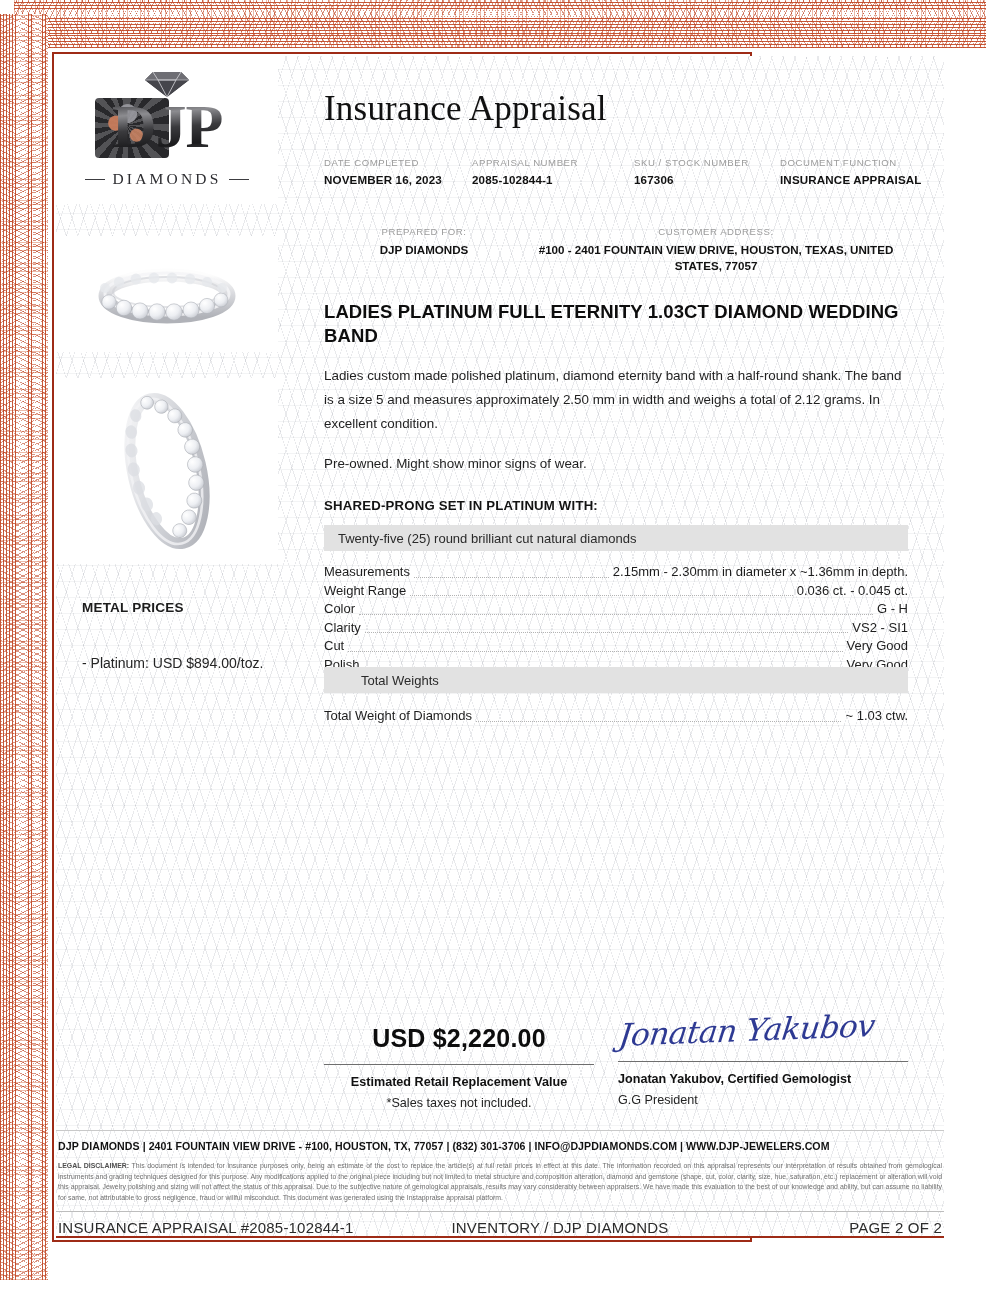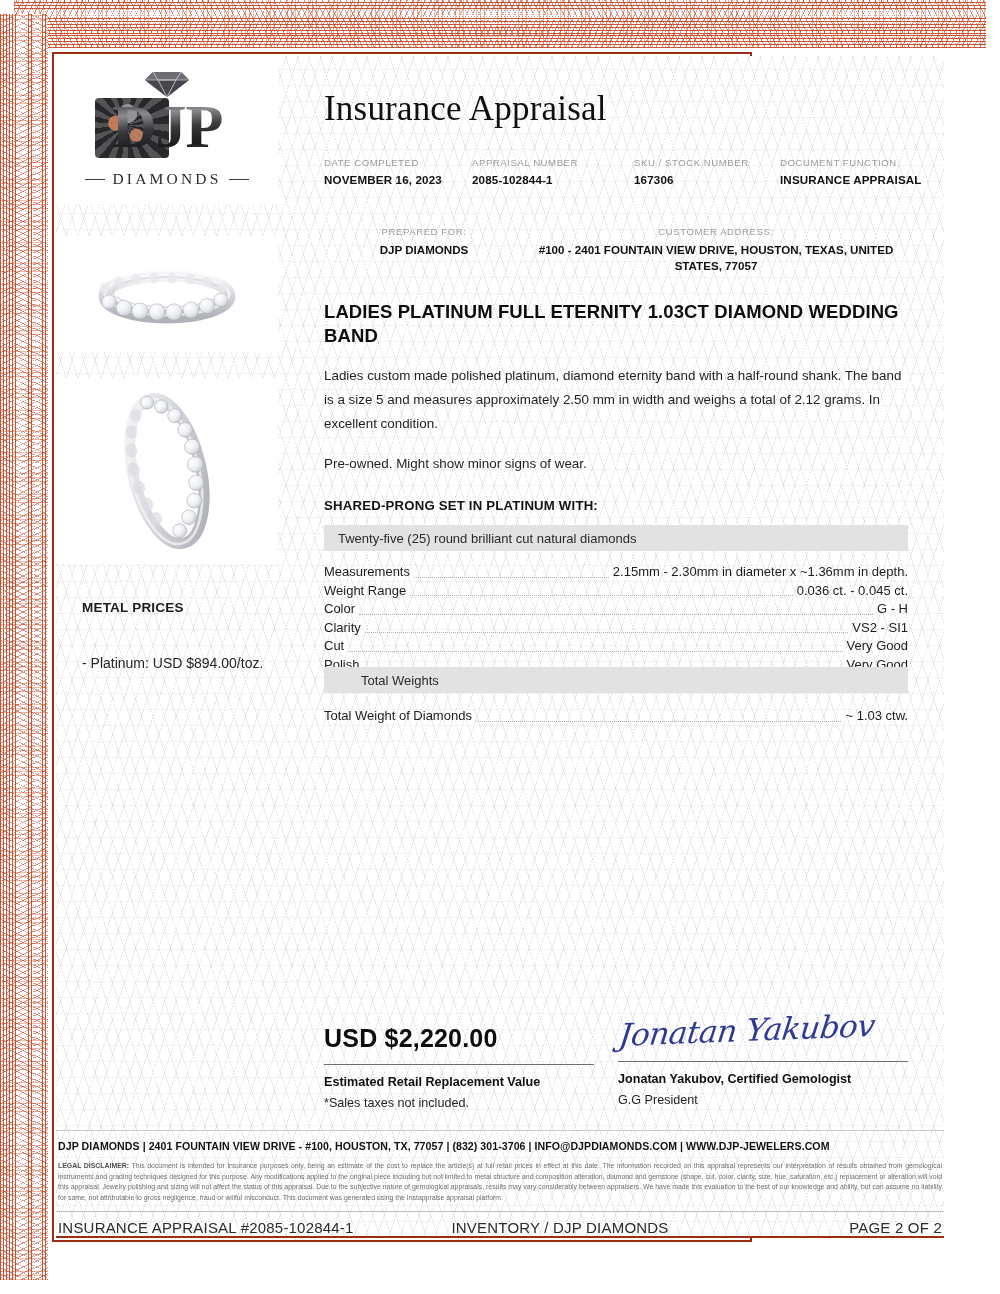--- a/index.html
+++ b/index.html
@@ -206,21 +206,21 @@
   }
   .spec-val { white-space: nowrap; padding-left: 4px; }
 
   
   .totals { position: absolute; left: 268px; top: 611px; width: 584px; }
   .totals .grey-bar { margin-top: 0; padding-left: 37px; }
   .totals .spec-list { margin-top: 14px; }
 
   
   .value-block { position: absolute; left: 268px; top: 968px; width: 584px; display: flex; }
-  .value-left { width: 270px; }
+  .value-left { width: 270px; text-align: center; }
   .value-right { width: 290px; margin-left: 24px; position: relative; }
 
   .value-amount {
     font-size: 25px; font-weight: 700; color: #0d0d0d; letter-spacing: 0.2px;
   }
   .value-rule { height: 1.4px; background: #6e6e6e; margin-top: 11px; }
   .value-cap {
     margin-top: 10px; font-size: 12.6px; font-weight: 700; color: #111111;
   }
   .value-sub { margin-top: 7px; font-size: 12.6px; color: #242424; }

